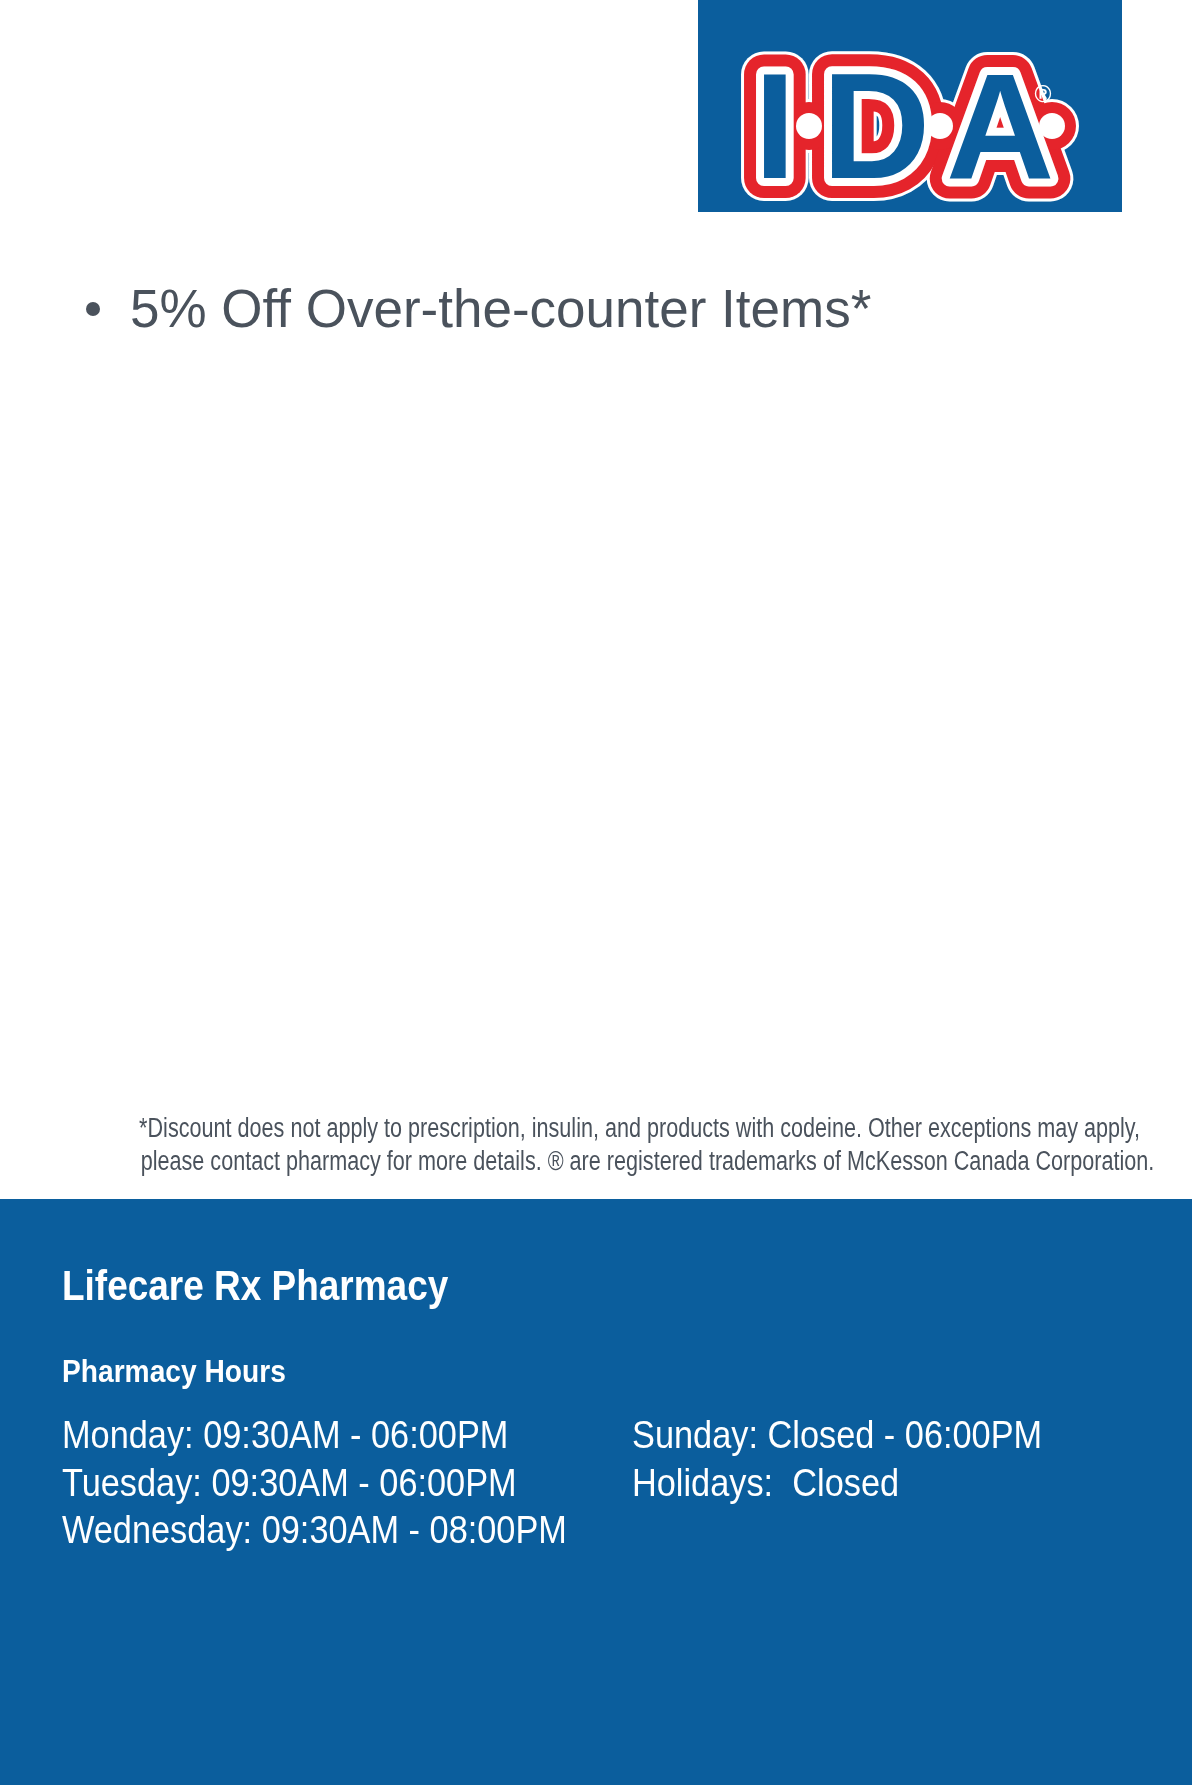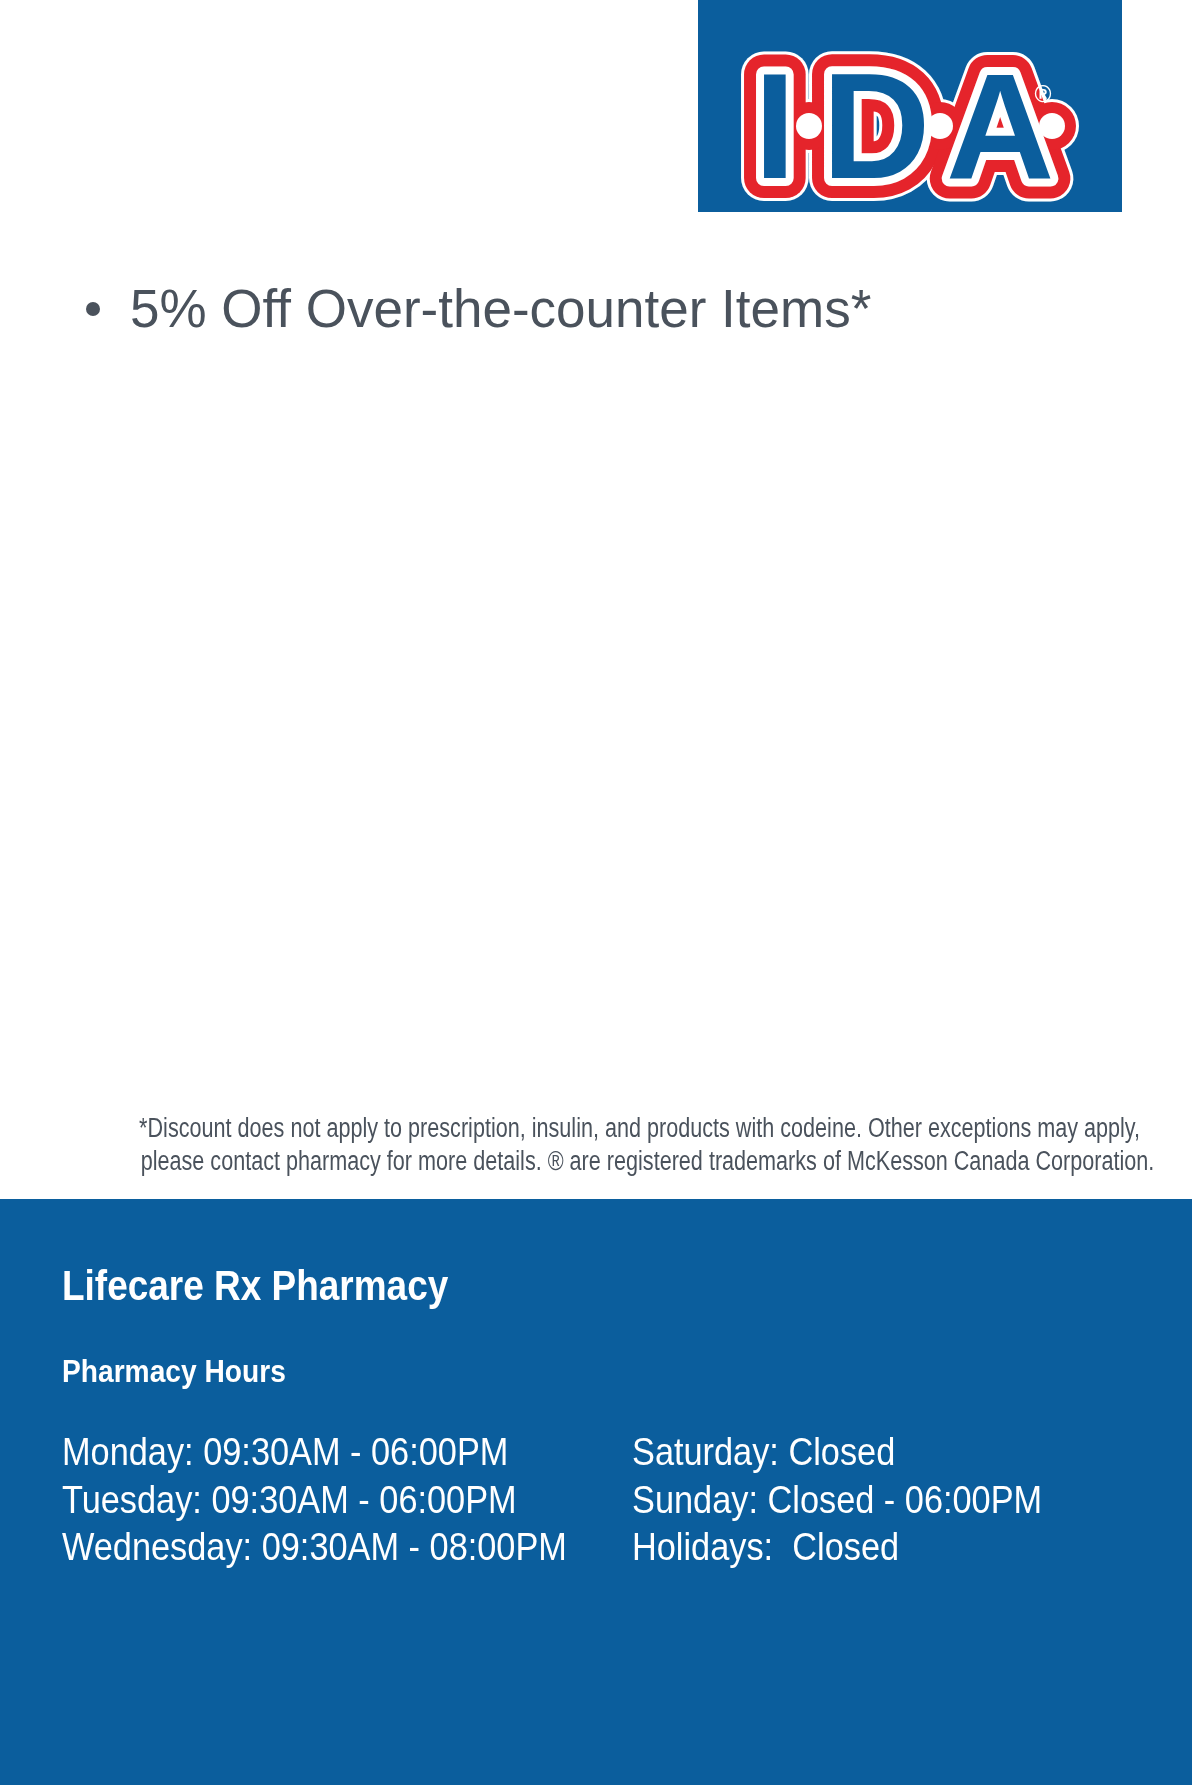--- a/index.html
+++ b/index.html
@@ -62,21 +62,21 @@
   .footer{
     position:absolute;left:0;right:0;top:1199px;bottom:0;
     background:var(--blue);
     color:var(--white);
     padding:62px 0 8px 62px;
   }
   .cx88{display:inline-block;transform:scaleX(.88);transform-origin:0 50%;white-space:nowrap}
   .ph-name{font-size:42px;font-weight:700;line-height:50px}
   .ph-addr{font-size:44px;line-height:57px;margin-top:6px}
   .hours-title{font-size:32px;font-weight:700;line-height:50px;margin-top:35px}
-  .hours{display:flex;margin-top:32px;font-size:39px;line-height:47.5px}
+  .hours{display:flex;margin-top:15px;font-size:39px;line-height:47.5px}
   .hours-col-left{width:570px;flex:0 0 auto}
   .hours-col-right{flex:1}
 </style>
 </head>
 <body>
 
 <div class="page">
 
   <div class="logo-box">
     <svg viewBox="0 0 424 212" aria-hidden="true">
@@ -144,20 +144,19 @@
       <span class="cx88">Pharmacy Hours</span>
     </div>
 
     <div class="hours">
       <div class="hours-col-left">
         <div><span class="cx88">Monday: 09:30AM - 06:00PM</span></div>
         <div><span class="cx88">Tuesday: 09:30AM - 06:00PM</span></div>
         <div><span class="cx88">Wednesday: 09:30AM - 08:00PM</span></div>
       </div>
       <div class="hours-col-right">
-        <div><span class="cx88">Saturday: Closed</span></div>
         <div><span class="cx88">Sunday: Closed - 06:00PM</span></div>
         <div><span class="cx88">Holidays:&nbsp; Closed</span></div>
       </div>
     </div>
   </div>
 
 </div>
 
 </body></html>

